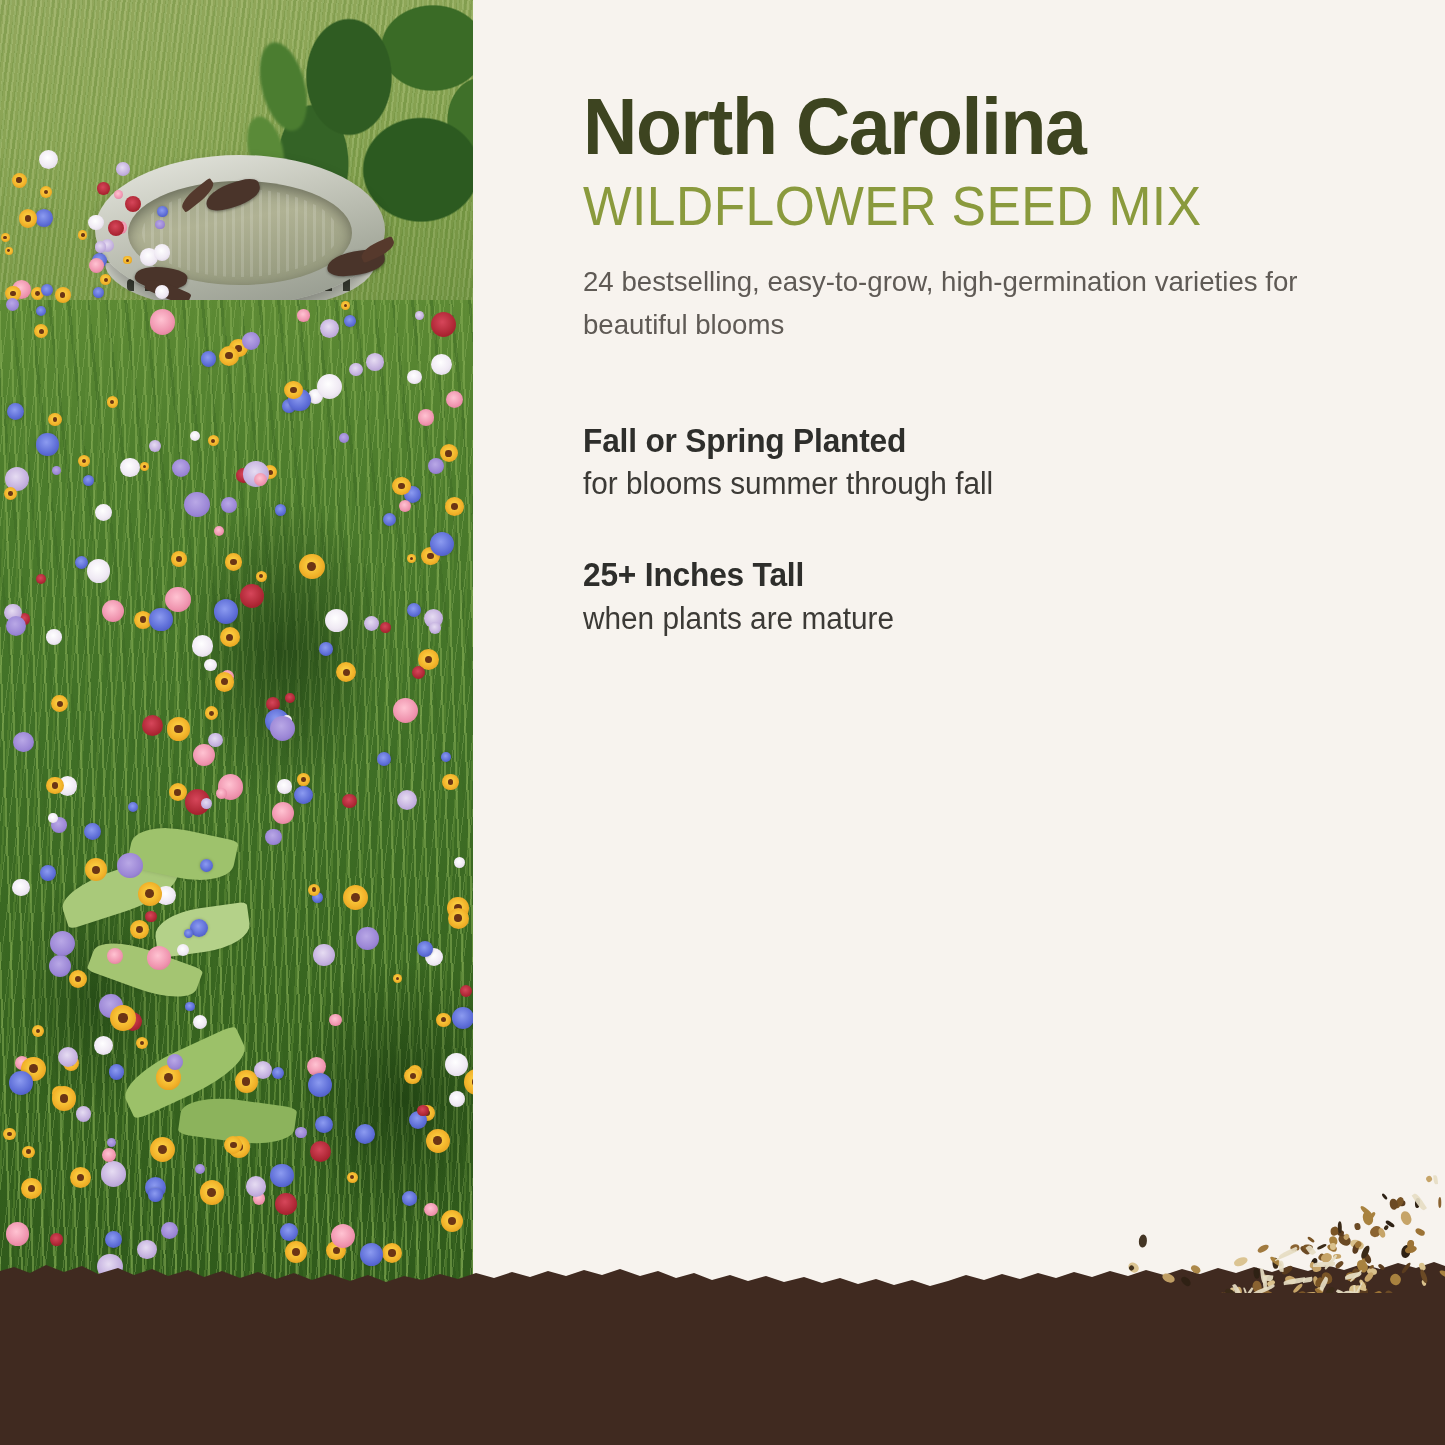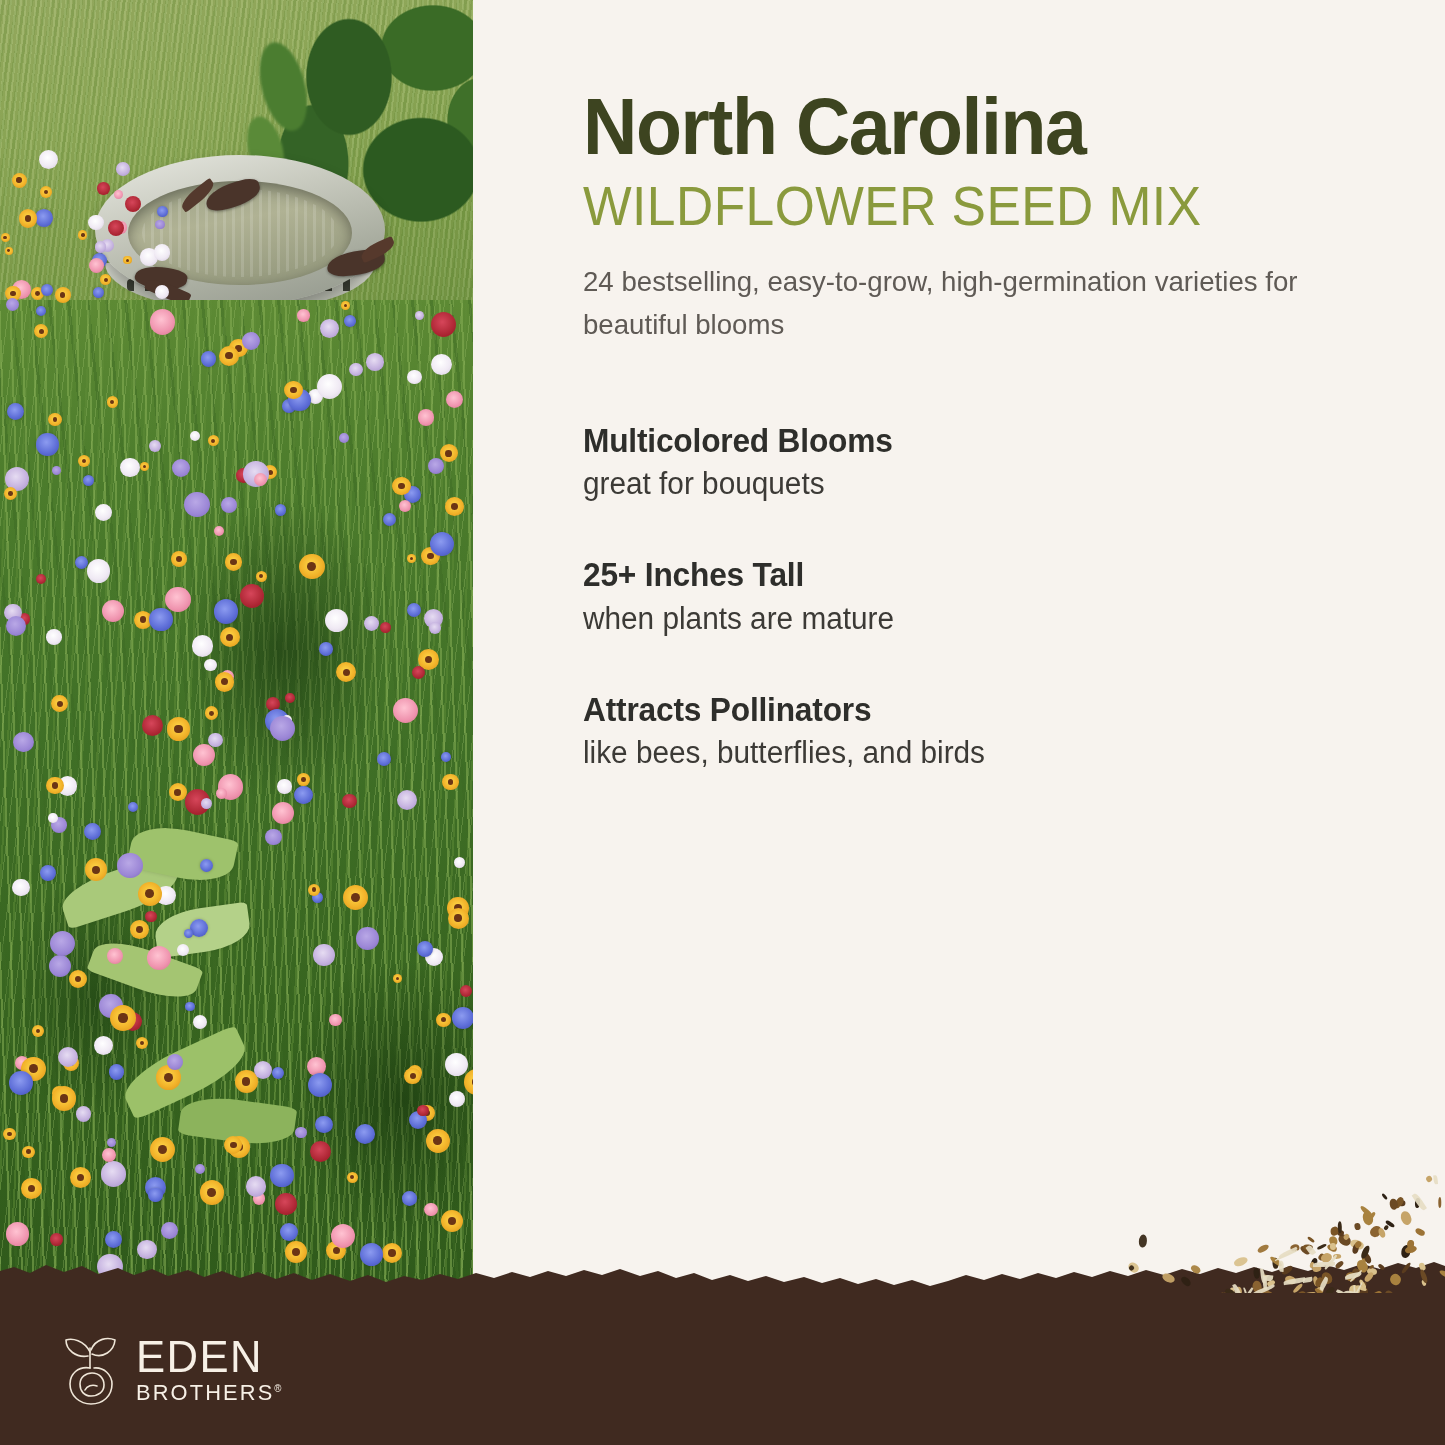--- a/index.html
+++ b/index.html
@@ -535,30 +535,26 @@
   </div>
 
   <div id="content">
     <div class="inner">
       <h1 class="title">North Carolina</h1>
       <h2 class="subtitle">WILDFLOWER SEED MIX</h2>
       <p class="lede">24 bestselling, easy-to-grow, high-germination varieties for beautiful blooms</p>
 
       <div class="features">
         <div class="feature">
-          <div class="f-head">Multicolored Blooms</div>
-          <div class="f-sub">great for bouquets</div>
+          <div class="f-head">Fall or Spring Planted</div>
+          <div class="f-sub">for blooms summer through fall</div>
         </div>
         <div class="feature">
           <div class="f-head">25+ Inches Tall</div>
           <div class="f-sub">when plants are mature</div>
-        </div>
-        <div class="feature">
-          <div class="f-head">Attracts Pollinators</div>
-          <div class="f-sub">like bees, butterflies, and birds</div>
         </div>
       </div>
     </div>
   </div>
 
   <div id="soil-edge">
     <svg viewBox="0 0 1445 40" preserveAspectRatio="none">
       <path fill="#402A20" d="M0,18 L14,14 L30,20 L46,12 L64,19 L82,13 L98,21 L118,15 L134,22 L152,16 L168,23 L188,17
         L204,24 L222,18 L240,25 L258,19 L276,26 L294,20 L312,27 L330,21 L350,28 L368,22 L386,29 L404,23 L422,27
         L440,21 L458,26 L476,20 L494,25 L512,19 L530,24 L548,18 L566,23 L584,17 L602,22 L620,16 L640,23 L658,18
@@ -1503,34 +1499,18 @@
       <span class="sd" style="left:89.8px;top:158.8px;width:5.7px;height:8.8px;background:#8a6331;transform:rotate(131deg);opacity:.95;"></span>
       <span class="sd" style="left:70.2px;top:195.5px;width:10.9px;height:6.7px;background:#d9c18c;transform:rotate(77deg);opacity:.95;"></span>
       <span class="sd" style="left:20.7px;top:77.3px;width:13.4px;height:8.4px;background:#3a2a18;transform:rotate(92deg);opacity:.95;"></span>
       <span class="sd" style="left:36.1px;top:202.9px;width:11.2px;height:10.5px;background:#8a6331;transform:rotate(164deg);opacity:.95;"></span>
       <span class="sd" style="left:37.1px;top:139.2px;width:8.3px;height:5.2px;background:#a8823f;transform:rotate(25deg);opacity:.95;"></span>
     </div>
 
   <div id="footer">
     <div class="footer-row">
 
-      <div class="logo">
-        <span class="mark">
-          <svg viewBox="0 0 64 78" width="64" height="78" fill="none" stroke="#EFE6D8" stroke-width="1.6" stroke-linecap="round" stroke-linejoin="round">
-            <path d="M32 38 C32 30 32 24 32 18"></path>
-            <path d="M32 22 C26 10 14 8 8 10 C8 20 18 28 30 26"></path>
-            <path d="M33 20 C38 8 50 7 57 10 C56 21 45 29 34 24"></path>
-            <path d="M32 38 C20 36 12 44 12 54 C12 66 22 74 33 74 C45 74 54 66 54 54 C54 45 46 37 36 38"></path>
-            <path d="M22 54 C22 47 28 43 34 43 C41 43 46 48 46 55 C46 62 40 66 33 66 C26 66 22 61 22 54 Z"></path>
-            <path d="M27 60 C29 56 34 54 39 56"></path>
-          </svg>
-        </span>
-        <span class="wordmark">
-          <span class="w1">EDEN</span>
-          <span class="w2"><span>BROTHERS</span><sup>®</sup></span>
-        </span>
-      </div>
 
 
     </div>
   </div>
 
 </div>
 
 </body></html>

